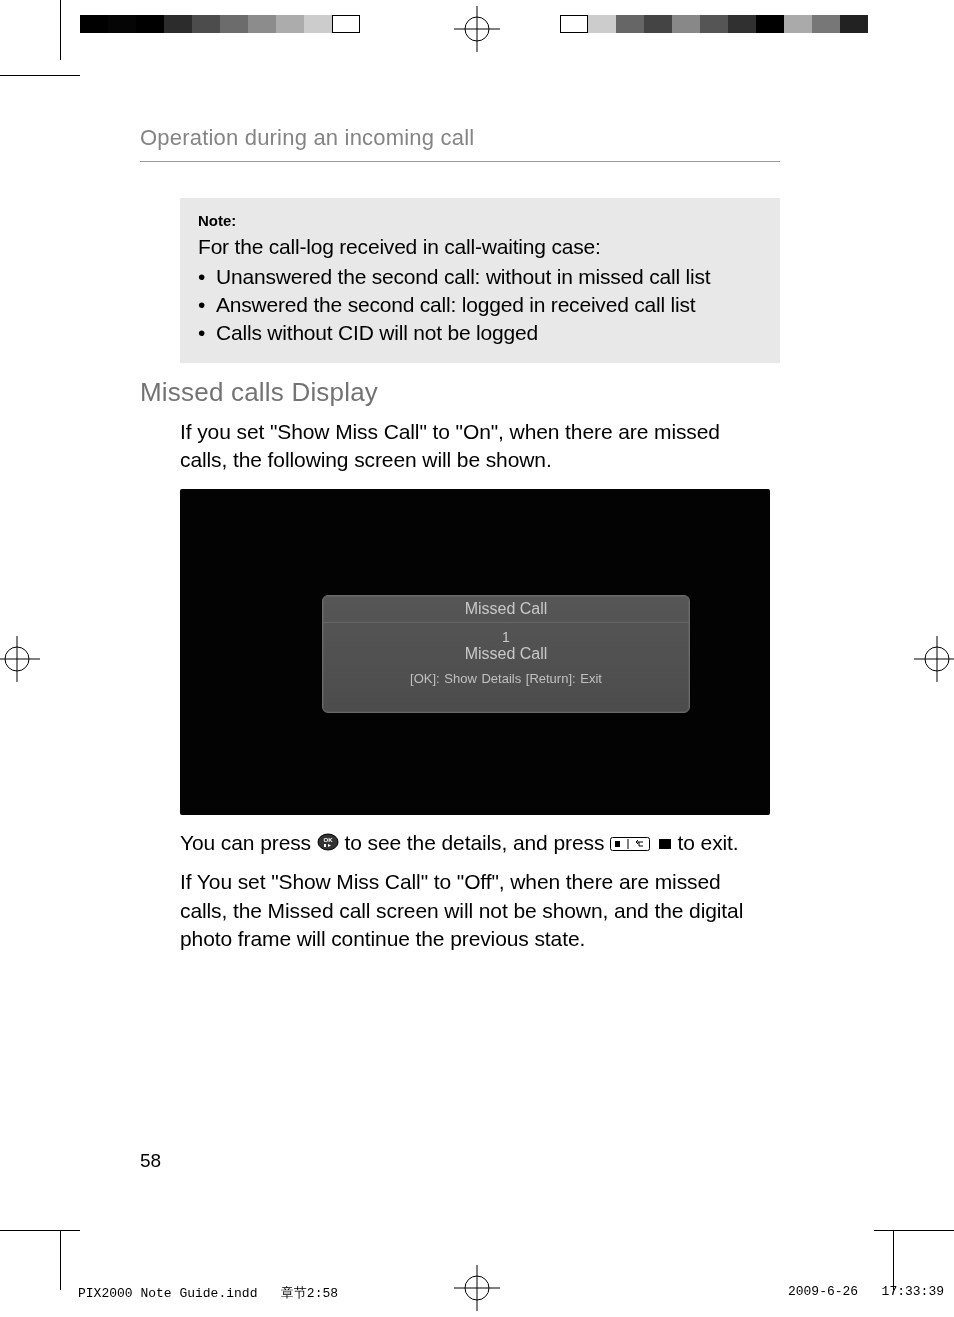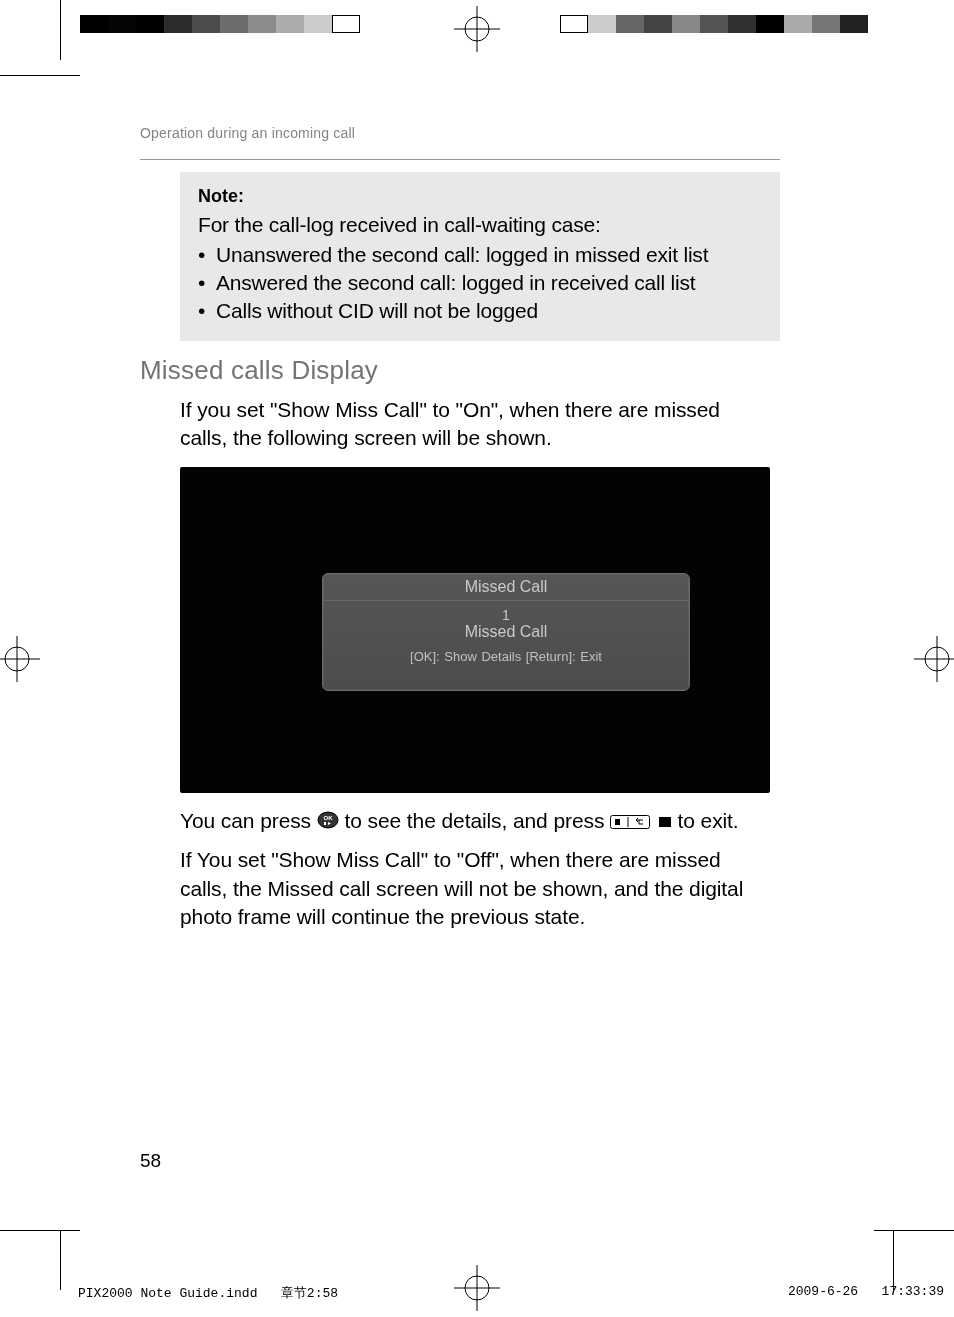--- a/index.html
+++ b/index.html
@@ -25,24 +25,24 @@
   .crop-h.tl { top: 75px; left: 0; }
   .crop-v.tl { top: 0; left: 60px; }
   .crop-h.bl { top: 1230px; left: 0; }
   .crop-v.bl { top: 1230px; left: 60px; }
   .crop-h.br { top: 1230px; left: 874px; }
   .crop-v.br { top: 1230px; left: 893px; width:1px; height:60px; }
 
   
   .page { position: absolute; top: 125px; left: 140px; width: 640px; }
 
-  .running-head { font-size: 14px; color: #848484; letter-spacing: 0.2px; border-bottom: 1px solid #999; padding-bottom: 18px; margin-bottom: 12px; font-weight: 300; }
+  .running-head { font-size: 22px; color: #848484; letter-spacing: 0.2px; border-bottom: 1px solid #999; padding-bottom: 10px; margin-bottom: 36px; font-weight: 300; }
 
   .note-box { background: #e8e8e8; padding: 14px 18px 14px 18px; margin-left: 40px; width: 600px; }
-  .note-title { font-weight: 700; font-size: 18px; margin-bottom: 6px; }
+  .note-title { font-weight: 700; font-size: 15px; margin-bottom: 6px; }
   .note-intro { font-size: 21px; margin-bottom: 6px; letter-spacing: -0.2px; }
   .note-ul { list-style: none; }
   .note-ul li { font-size: 21px; margin: 4px 0; letter-spacing: -0.2px; position: relative; padding-left: 18px; }
   .note-ul li::before { content: "•"; position: absolute; left: 0; top: 0; font-size: 21px; }
 
   .h2 { font-size: 26px; color: #737373; font-weight: 400; margin: 14px 0 10px 0; letter-spacing: 0.2px; }
 
   .body-text { font-size: 21px; margin-left: 40px; width: 590px; line-height: 1.35; letter-spacing: -0.1px; }
   .body-text.mt { margin-top: 10px; }
 
@@ -127,21 +127,21 @@
 <div class="crop-v br"></div>
 
 <div class="page">
 
   <div class="running-head">Operation during an incoming call</div>
 
   <div class="note-box">
     <div class="note-title">Note:</div>
     <div class="note-intro">For the call-log received in call-waiting case:</div>
     <ul class="note-ul">
-      <li>Unanswered the second call: logged in missed exit list</li>
+      <li>Unanswered the second call: without in missed call list</li>
       <li>Answered the second call: logged in received call list</li>
       <li>Calls without CID will not be logged</li>
     </ul>
   </div>
 
   <div class="h2">Missed calls Display</div>
 
   <div class="body-text">If you set "Show Miss Call" to "On", when there are missed calls, the following screen will be shown.</div>
 
   <div class="screenshot">

